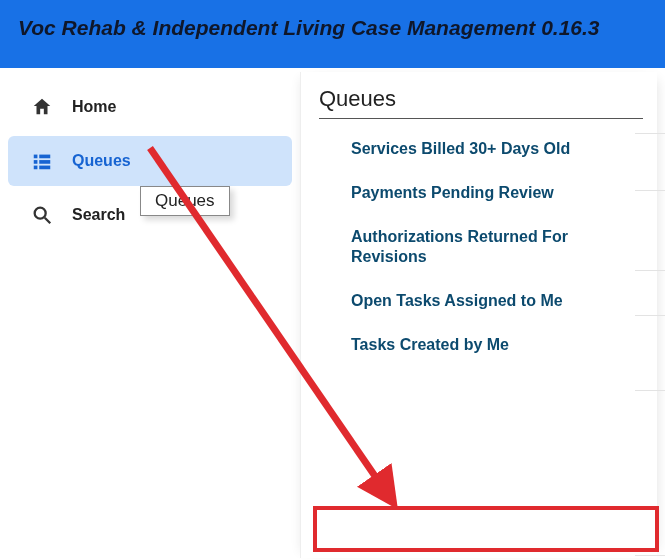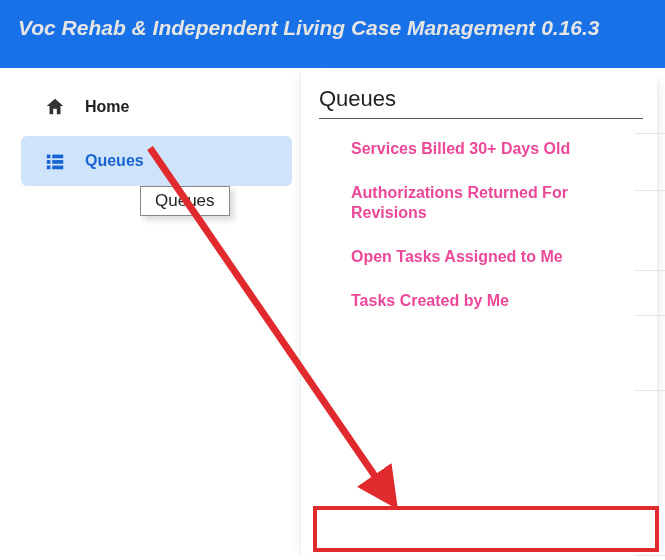--- a/index.html
+++ b/index.html
@@ -1,31 +1,31 @@
 <!DOCTYPE html>
 <html><head>
 <meta charset="utf-8">
 <style>
   * { box-sizing: border-box; }
   html, body { margin: 0; padding: 0; font-family: Arial, Helvetica, sans-serif; width: 665px; height: 560px; overflow: hidden; background: #fff; }
   .header {
     background: #1871e6;
-    color: #e5e5e5;
+    color: #0f172a;
     font-weight: 700;
     font-size: 21px;
     padding: 16px 18px 28px 18px;
     font-style: italic;
   }
   .main {
     display: flex;
     height: calc(560px - 70px);
   }
   .sidebar {
     width: 300px;
-    padding: 14px 0 0 13px;
+    padding: 14px 0 0 0;
     border-right: none;
   }
   .nav-item {
     display: flex;
     align-items: center;
     height: 50px;
     padding: 0 14px 0 20px;
     font-size: 16px;
     font-weight: 600;
     color: #222;
@@ -75,21 +75,21 @@
     margin-left: 4px;
   }
   .queue-list {
     list-style: none;
     padding: 0;
     margin: 0;
   }
   .queue-item {
     font-size: 16px;
     font-weight: 700;
-    color: #ec4899;
+    color: #0c4a6e;
     padding: 12px 12px 12px 36px;
     line-height: 1.25;
   }
   .highlight-box {
     position: absolute;
     left: 313px;
     top: 506px;
     width: 346px;
     height: 46px;
     border: 4px solid #e02a2e;
@@ -135,28 +135,38 @@
             <rect x="9" y="11" width="12" height="4"></rect>
             <rect x="3" y="17" width="4" height="4"></rect>
             <rect x="9" y="17" width="12" height="4"></rect>
           </svg>
       </span>
       <span class="label">Queues</span>
     </div>
 
 
 
+    <div class="nav-item">
+      <span class="icon">
+        <svg width="22" height="22" viewBox="0 0 24 24" fill="none" stroke="currentColor" stroke-width="2.5">
+            <circle cx="10" cy="10" r="6"></circle>
+            <line x1="15" y1="15" x2="21" y2="21"></line>
+          </svg>
+      </span>
+      <span class="label">Search</span>
+    </div>
 
 
   </div>
 
   <div class="panel">
     <div class="panel-title">Queues</div>
     <ul class="queue-list">
       <li class="queue-item"><span>Services Billed 30+ Days Old</span></li>
+      <li class="queue-item"><span>Payments Pending Review</span></li>
       <li class="queue-item"><span>Authorizations Returned For Revisions</span></li>
       <li class="queue-item"><span>Open Tasks Assigned to Me</span></li>
       <li class="queue-item"><span>Tasks Created by Me</span></li>
     </ul>
   </div>
 
 </div>
 
 <div class="tooltip">
   <span>Queues</span>

